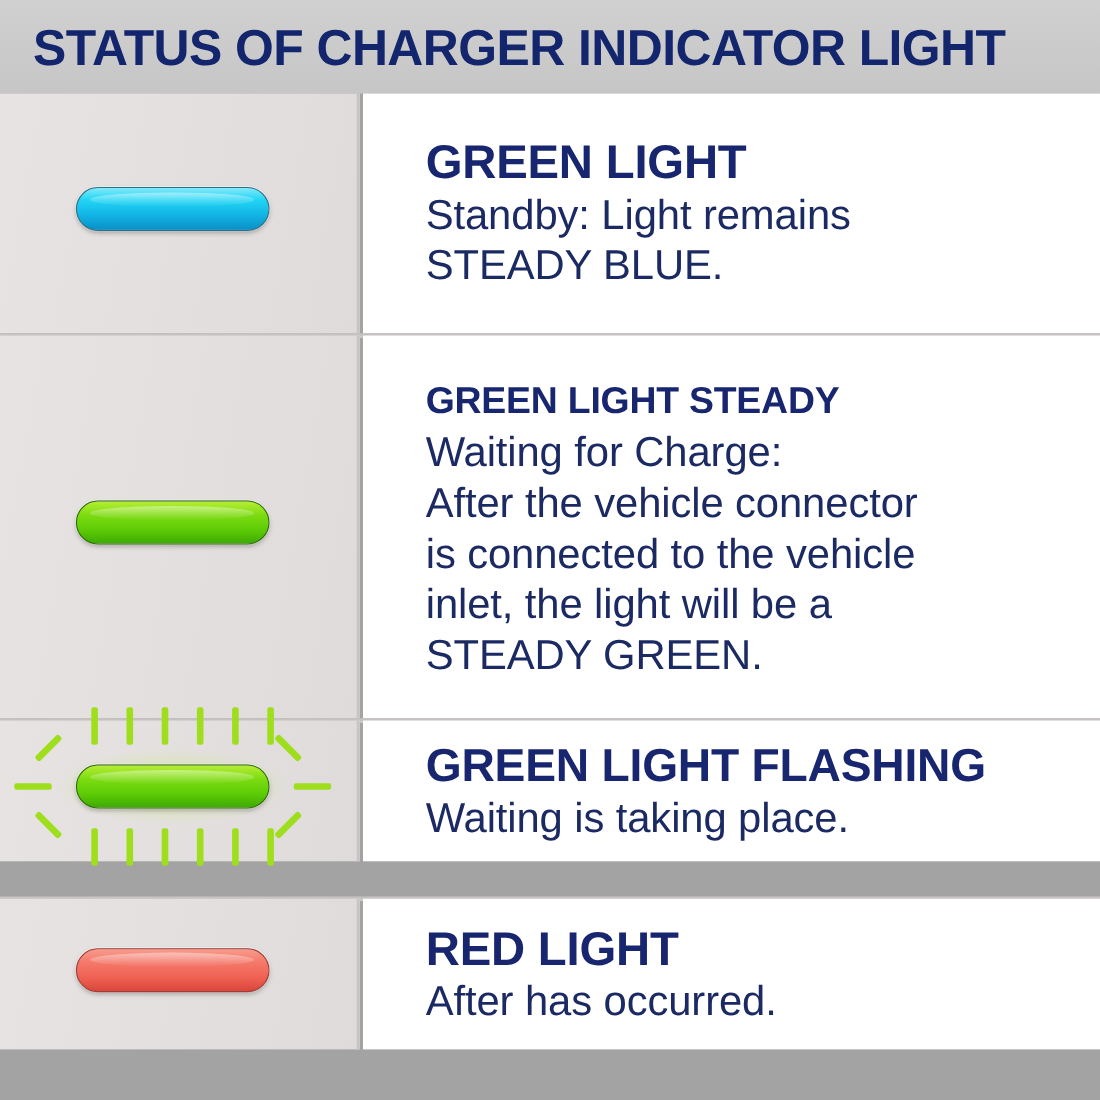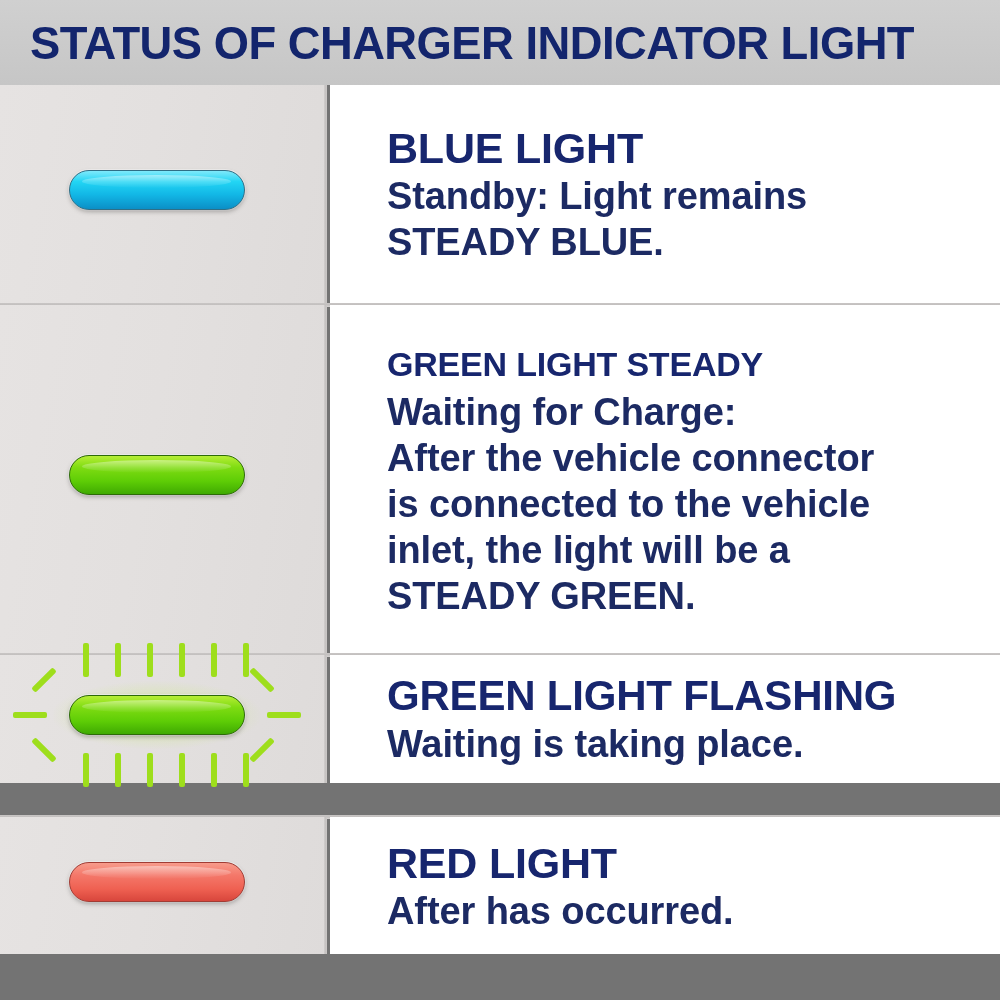--- a/index.html
+++ b/index.html
@@ -5,21 +5,21 @@
 <style>
   * { margin:0; padding:0; box-sizing:border-box; }
 
   html, body {
     width:1000px; height:1000px;
     background:#ffffff;
     font-family:"Liberation Sans", sans-serif;
     overflow:hidden;
   }
 
-  #page { position:relative; width:1000px; height:1000px; background:#737373; }
+  #page { position:relative; width:1000px; height:1000px; background:#a3a3a3; }
 
   
   .header {
     position:absolute; left:0; top:0; width:1000px; height:85px;
     background:linear-gradient(180deg,#d0d0d0 0%,#cacaca 60%,#c6c6c6 100%);
     display:flex; align-items:center;
   }
   .header-title {
     margin-left:30px;
     font-family:"Liberation Sans Narrow","Liberation Sans", sans-serif;
@@ -72,21 +72,21 @@
     font-family:"Liberation Sans Narrow","Liberation Sans", sans-serif;
     font-weight:bold;
     color:#17266e;
     font-size:43px;
     line-height:50px;
     letter-spacing:-0.2px;
     white-space:nowrap;
   }
   .body-text {
     font-family:"Liberation Sans Narrow","Liberation Sans", sans-serif;
-    font-weight:bold;
+    font-weight:normal;
     color:#1c2a63;
     font-size:38px;
     line-height:46px;
     letter-spacing:-0.1px;
     white-space:pre-line;
   }
   .row-2 .heading { font-size:34px; }
   .row-3 .heading { font-size:42px; }
 
   
@@ -144,21 +144,21 @@
 
   <div class="table">
 
     <div class="row row-1">
       <div class="cell-led">
         <div class="led-wrap">
           <div class="led led-blue"></div>
         </div>
       </div>
       <div class="cell-text">
-        <div class="heading">BLUE LIGHT</div>
+        <div class="heading">GREEN LIGHT</div>
         <div class="body-text">Standby: Light remains
 STEADY BLUE.</div>
       </div>
     </div>
 
     <div class="row-divider divider-1"></div>
 
     <div class="row row-2">
       <div class="cell-led">
         <div class="led-wrap">

